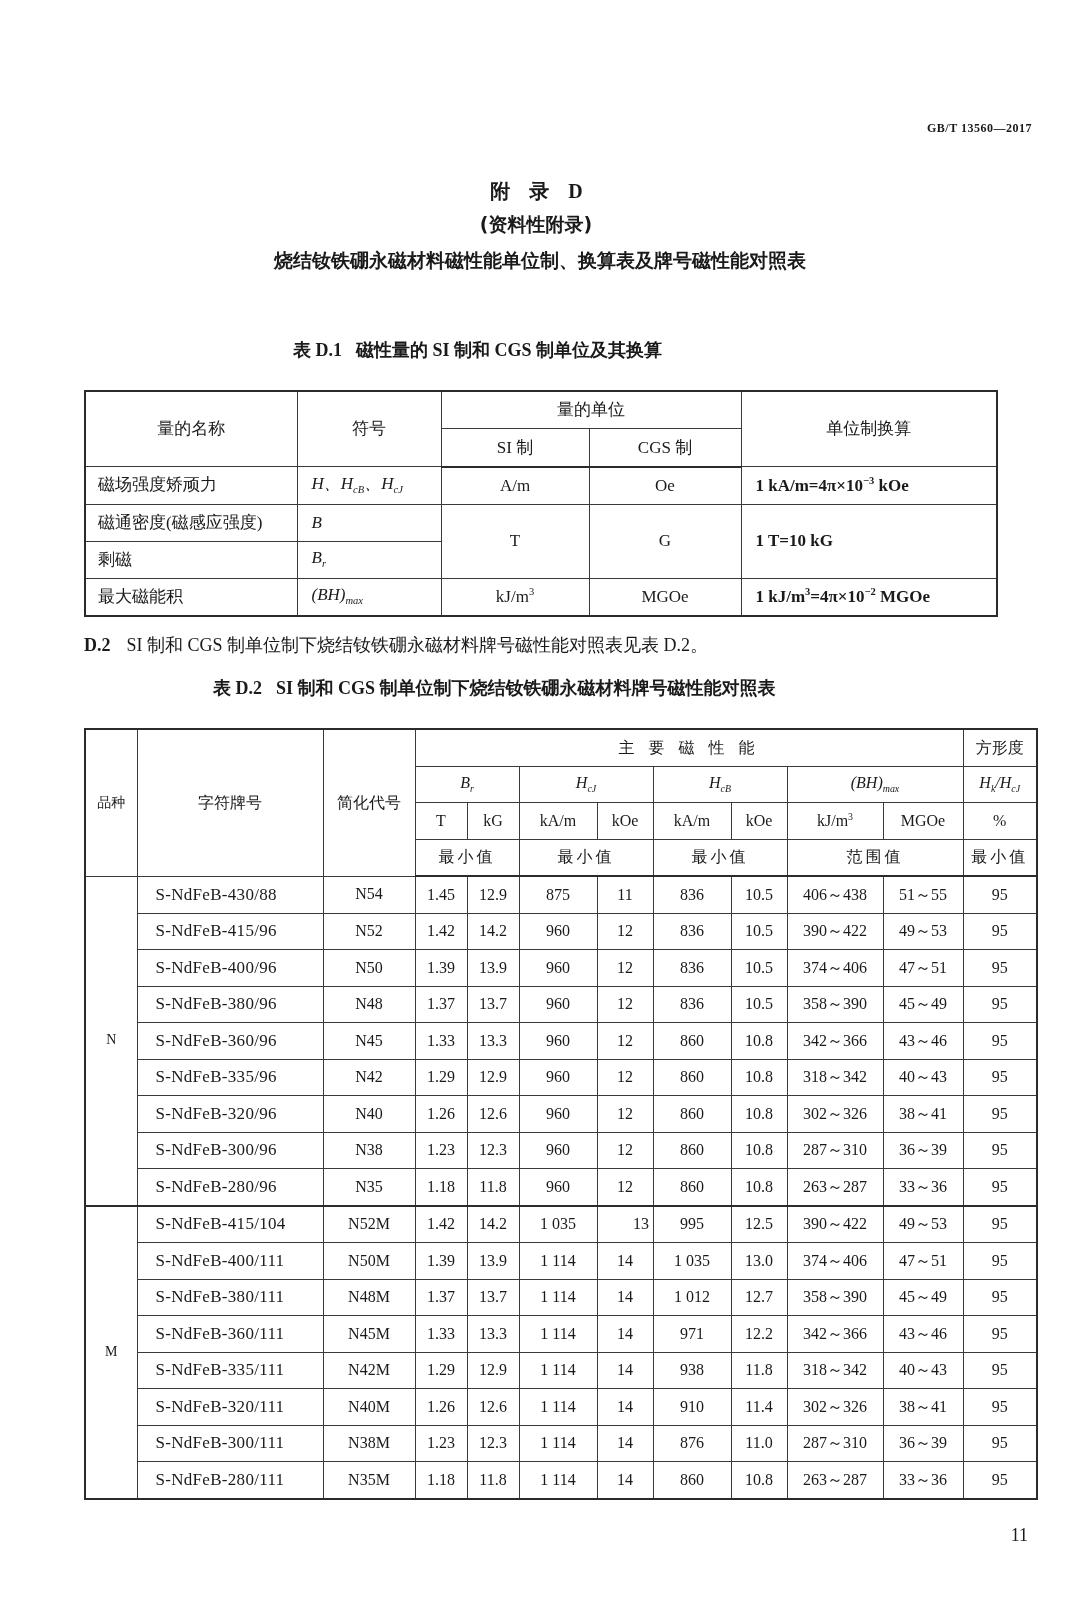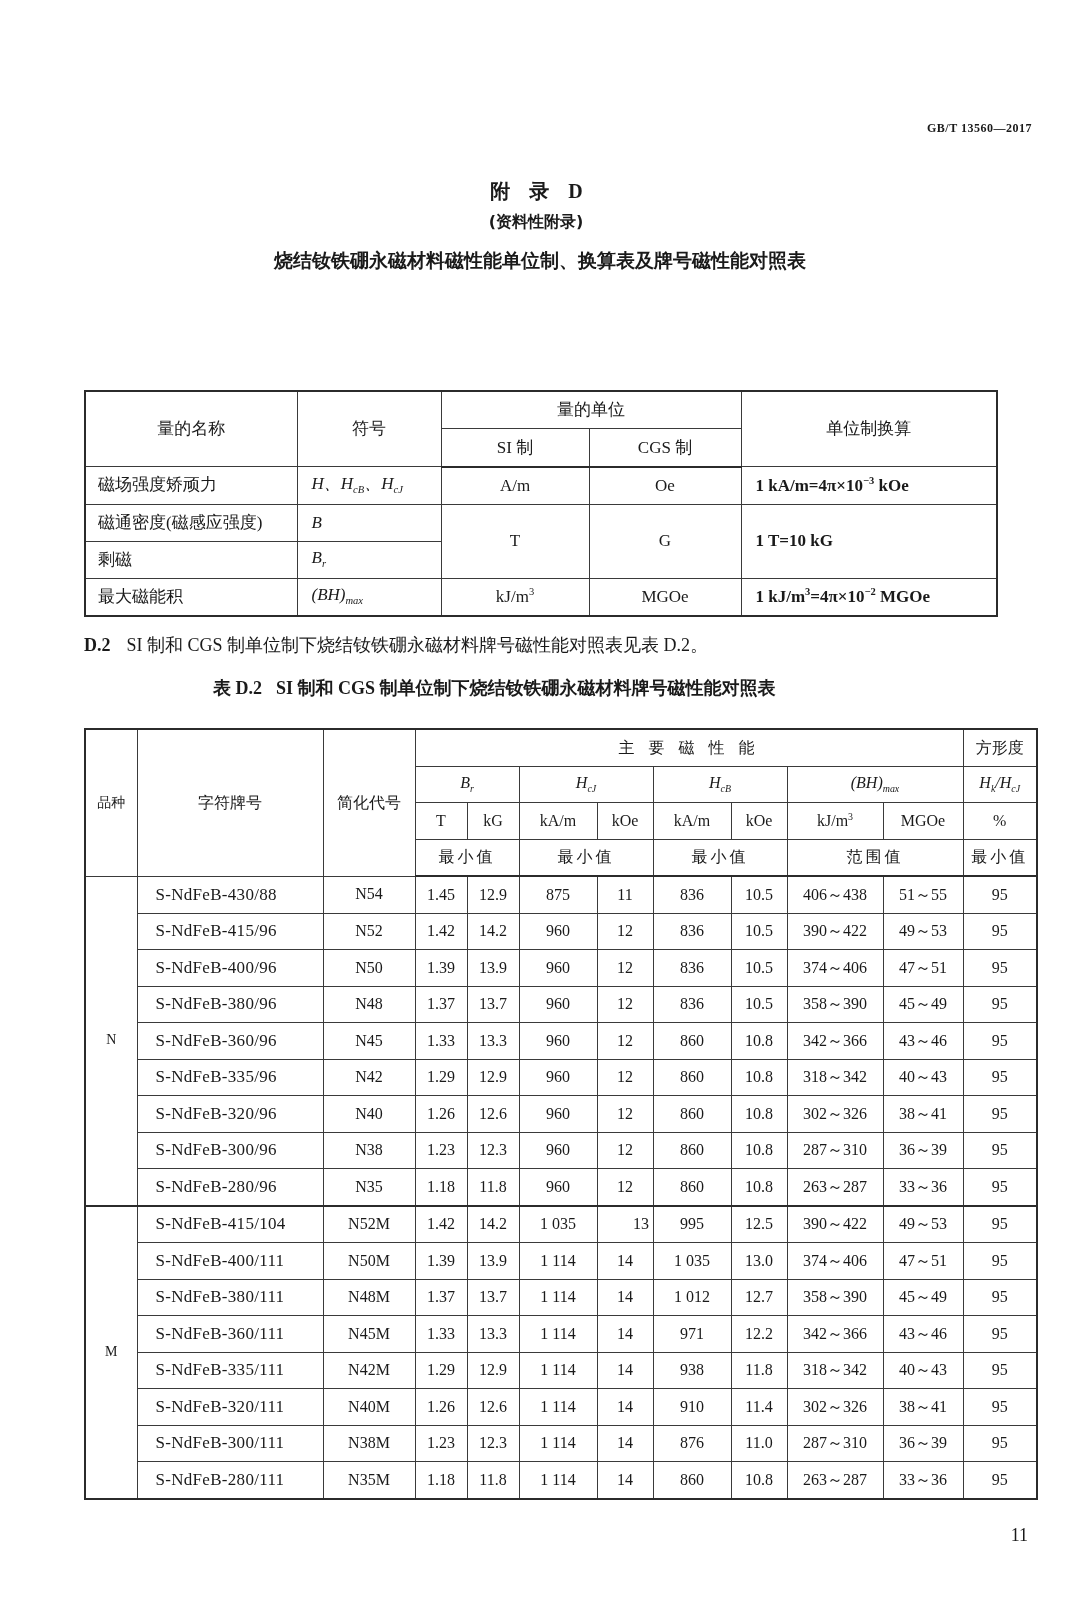--- a/index.html
+++ b/index.html
@@ -44,21 +44,21 @@
     font-size: 20px;
     font-weight: bold;
     letter-spacing: 7px;
   }
   .annex-sub {
     position: absolute;
     top: 212px;
     left: 0;
     width: 1072px;
     text-align: center;
-    font-size: 16px;
+    font-size: 19px;
     font-weight: bold;
     font-family: "DejaVu Sans", sans-serif;
   }
   .annex-name {
     position: absolute;
     top: 248px;
     left: 0;
     width: 1080px;
     text-align: center;
     font-size: 19px;
@@ -184,20 +184,23 @@
 
 <div class="page">
 
   <div class="doc-header">GB/T 13560—2017</div>
 
   <div class="annex-title">附 录 D</div>
   <div class="annex-sub">(资料性附录)</div>
   <div class="annex-name">烧结钕铁硼永磁材料磁性能单位制、换算表及牌号磁性能对照表</div>
 
 
+  <div class="tbl-caption cap-d1">
+    <span class="capnum">表 D.1</span><span>磁性量的 SI 制和 CGS 制单位及其换算</span>
+  </div>
 
   <div class="t1wrap">
     <table id="table-d1">
       <colgroup>
         <col style="width:212px">
         <col style="width:144px">
         <col style="width:148px">
         <col style="width:152px">
         <col style="width:256px">
       </colgroup>

